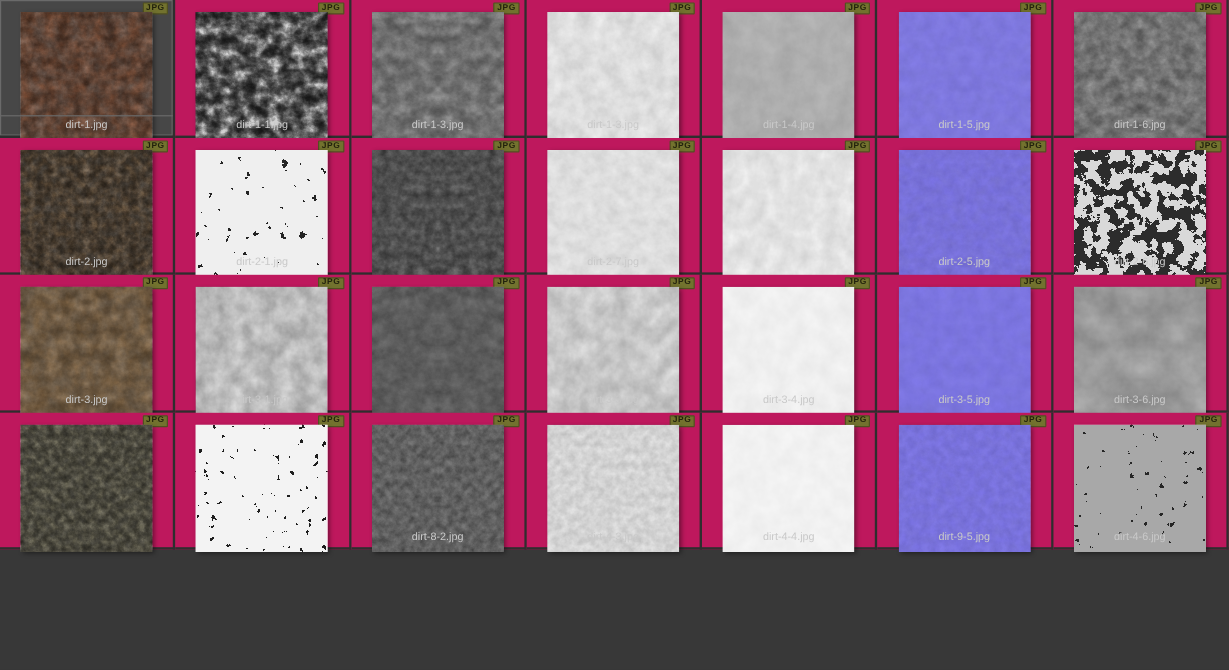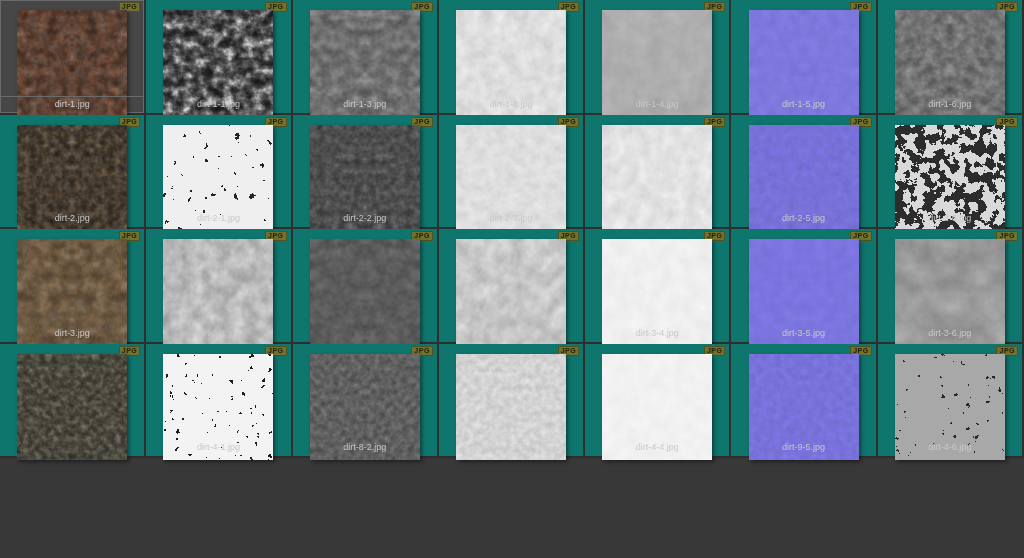--- a/index.html
+++ b/index.html
@@ -9,21 +9,21 @@
     font-family:"Liberation Sans", sans-serif;
   }
   .grid{
     display:grid;
     grid-template-columns:repeat(7,1fr);
     grid-template-rows:repeat(4,1fr);
     width:1024px;height:458px;
   }
   .cell{
     position:relative;
-    background:#0f766e;
+    background:#be185d;
     border-right:2px solid #2e2e2e;
     border-bottom:2px solid #2e2e2e;
     box-sizing:border-box;
   }
   .cell.selected{
     background:#474747;
     box-shadow:inset 0 0 0 1px #6a6a6a;
   }
   .cell.selected .label{
     border-top:1px solid #6a6a6a;
@@ -286,21 +286,20 @@
               </feComponentTransfer>
             </filter>
           </defs>
           <rect width="110" height="106" fill="#5b5b5b"></rect>
           <rect width="110" height="106" filter="url(#nf9)" style="mix-blend-mode:multiply;opacity:0.55"></rect>
           <g transform="translate(110,0) scale(-1,1)">
             <rect width="110" height="106" filter="url(#nf9)" style="mix-blend-mode:screen;opacity:0.18"></rect>
           </g>
         </svg>
       </div>
-      <div class="label">dirt-2-2.jpg</div>
     </div>
     <div class="cell">
       <span class="badge">JPG</span>
       <div class="thumb">
         <svg width="110" height="106" viewBox="0 0 110 106" preserveAspectRatio="none">
           <defs>
             <filter id="nf10" x="0%" y="0%" width="100%" height="100%" color-interpolation-filters="sRGB">
               <feTurbulence type="fractalNoise" baseFrequency="0.1" numOctaves="4" seed="83" stitchTiles="stitch"></feTurbulence>
               <feColorMatrix type="matrix" values="1 0 0 0 0 1 0 0 0 0 1 0 0 0 0 0 0 0 0 1"></feColorMatrix>
               <feComponentTransfer>
@@ -577,21 +576,20 @@
                 <feFuncR type="discrete" tableValues="0 1 1 1"></feFuncR>
                 <feFuncG type="discrete" tableValues="0 1 1 1"></feFuncG>
                 <feFuncB type="discrete" tableValues="0 1 1 1"></feFuncB>
               </feComponentTransfer>
             </filter>
           </defs>
           <rect width="110" height="106" fill="#f3f3f3"></rect>
           <rect width="110" height="106" filter="url(#nf22)" style="mix-blend-mode:multiply;opacity:0.88"></rect>
         </svg>
       </div>
-      <div class="label">dirt-4-1.jpg</div>
     </div>
     <div class="cell">
       <span class="badge">JPG</span>
       <div class="thumb">
         <svg width="110" height="106" viewBox="0 0 110 106" preserveAspectRatio="none">
           <defs>
             <filter id="nf23" x="0%" y="0%" width="100%" height="100%" color-interpolation-filters="sRGB">
               <feTurbulence type="fractalNoise" baseFrequency="0.17" numOctaves="4" seed="174" stitchTiles="stitch"></feTurbulence>
               <feColorMatrix type="matrix" values="1 0 0 0 0 1 0 0 0 0 1 0 0 0 0 0 0 0 0 1"></feColorMatrix>
               <feComponentTransfer>

